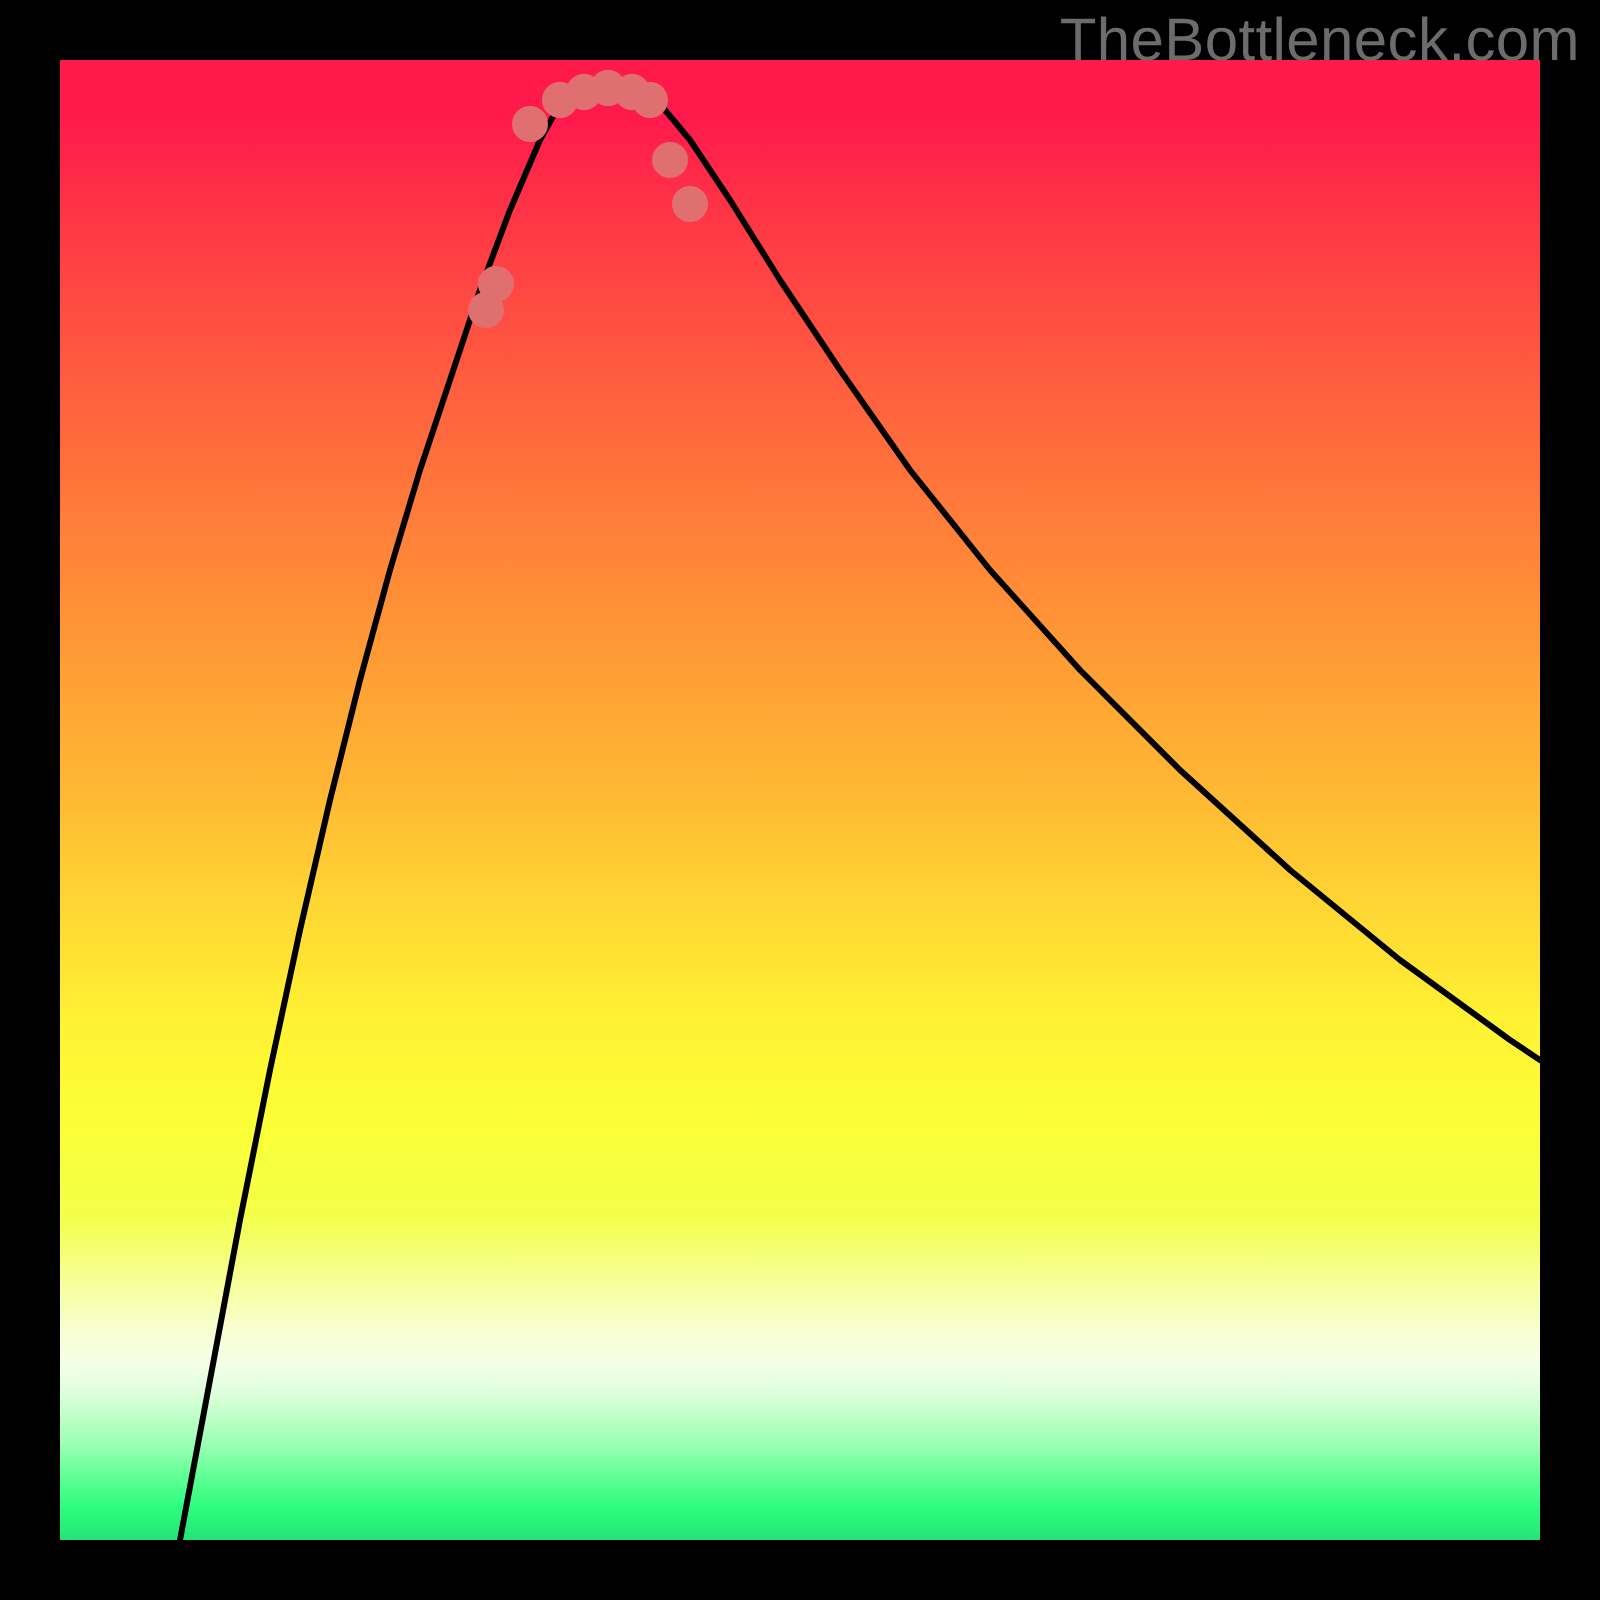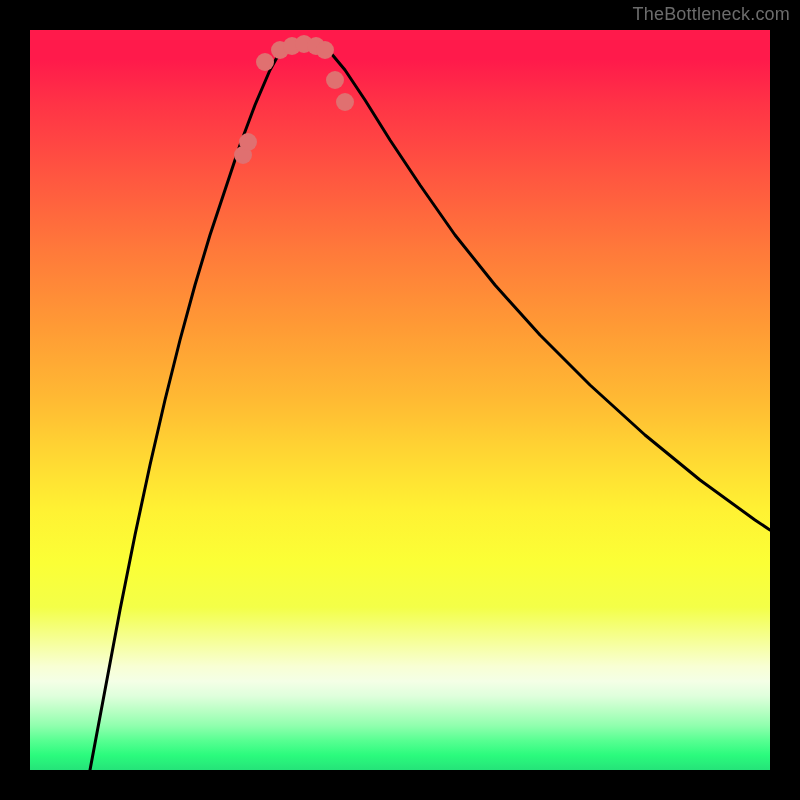--- a/index.html
+++ b/index.html
@@ -55,21 +55,21 @@
   }
   .curve-svg {
     position: absolute;
     inset: 0;
   }
   .watermark {
     position: absolute;
     top: 4px;
     right: 10px;
     color: #6c6c6c;
-    font-size: 18px;
+    font-size: 30px;
     letter-spacing: 0.2px;
     font-weight: 400;
     user-select: none;
   }
 </style>
 </head>
 <body>
 
 <div class="frame">
 

